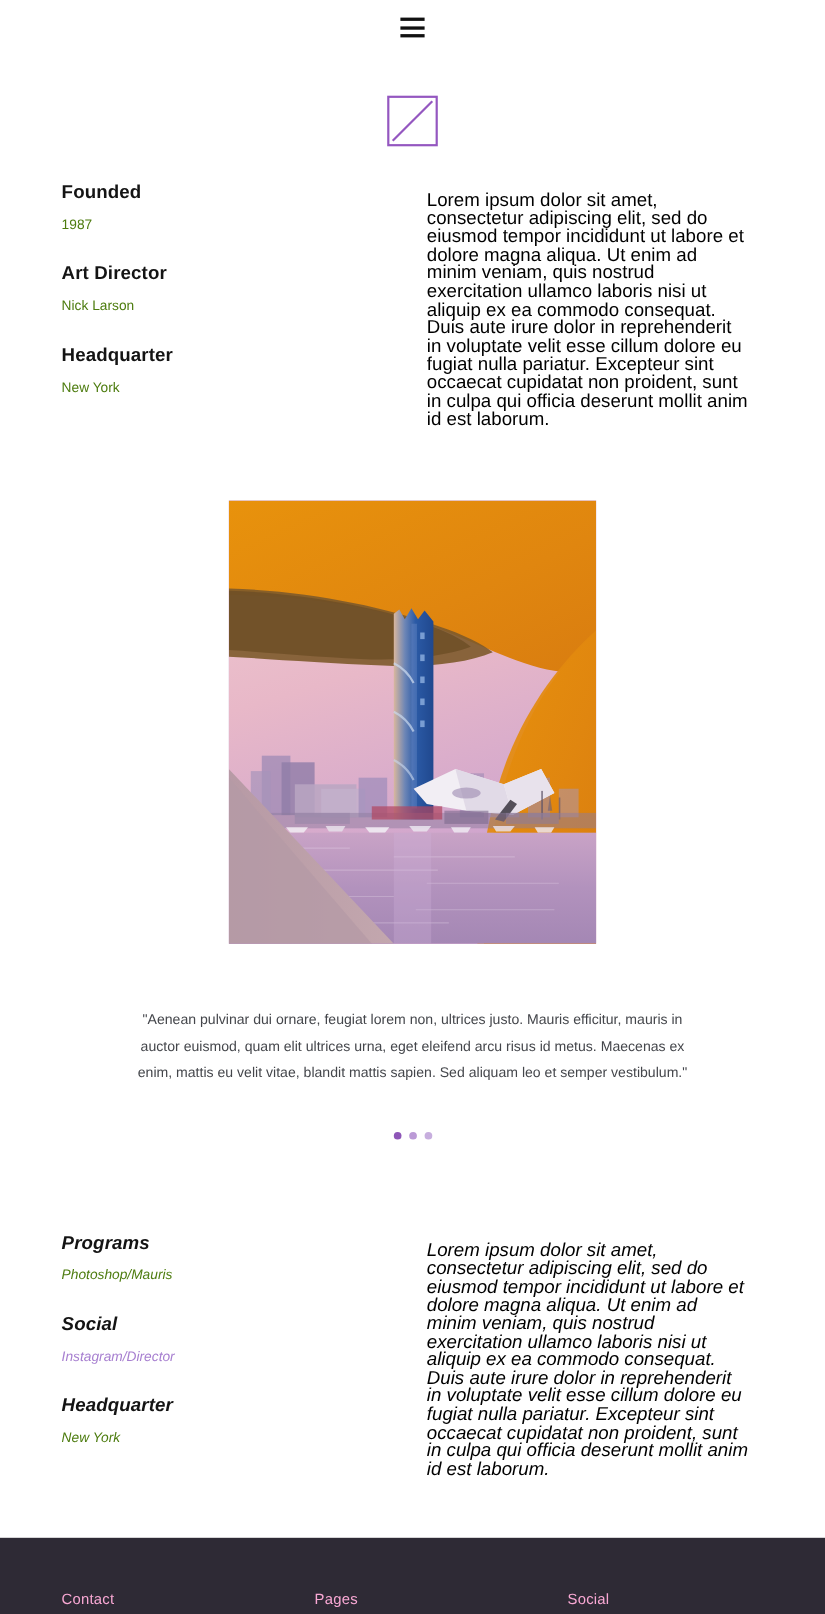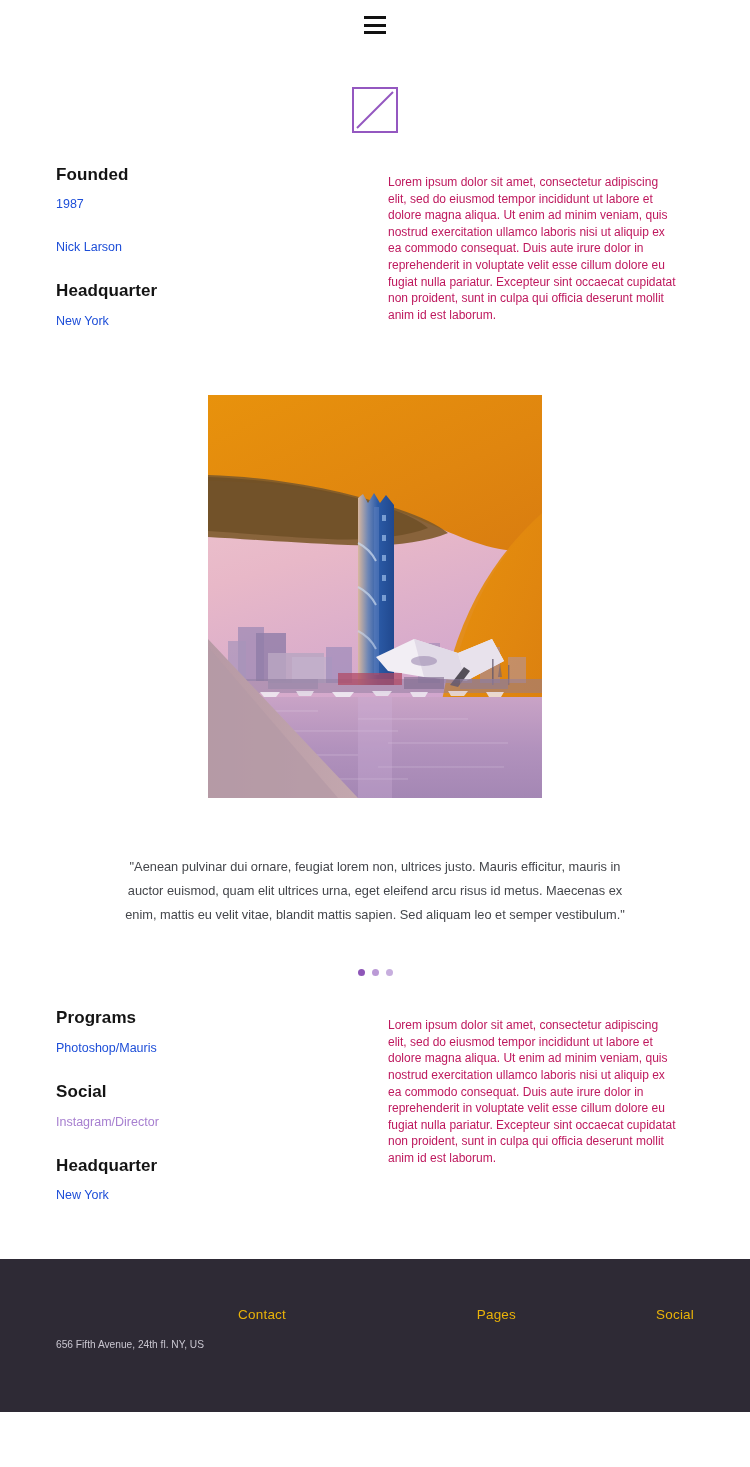--- a/index.html
+++ b/index.html
@@ -77,31 +77,31 @@
 
   .blk-title {
     font-size: 17px;
     font-weight: bold;
     color: #141414;
     letter-spacing: 0.1px;
     line-height: 1.2;
   }
   .blk-value {
     font-size: 12.5px;
-    color: #1d4ed8;
+    color: #4d7c0f;
     margin-top: 11px;
     line-height: 1.4;
   }
   .blk + .blk { margin-top: 25px; }
   .blk-value.link { color: #a77fd0; }
 
   .body-copy {
-    font-size: 12px;
+    font-size: 17px;
     line-height: 16.6px;
-    color: #be185d;
+    color: #000000;
   }
 
   
   .photo-wrap {
     display: flex;
     justify-content: center;
     margin-top: 65px;
   }
   .photo {
     width: 334px;
@@ -143,38 +143,37 @@
     width: 7px;
     height: 7px;
     border-radius: 50%;
     background: #c7aede;
     cursor: pointer;
   }
   .dot.active { background: #8e56b8; }
   .dot.mid { background: #bb9ad6; }
 
   
-  .info-section.second { margin-top: 32px; }
+  .info-section.second { margin-top: 84px; font-style: italic; }
 
   
   .footer {
     margin-top: 54px;
     background: #2e2a35;
     padding: 48px 56px 60px 56px;
     display: flex;
   }
   .fcol { flex: 1; }
   .fcol.contact { flex: 0 0 230px; }
   .fcol.pages { flex: 0 0 230px; }
   .f-title {
-    color: #eab308;
+    color: #f9a8d4;
     font-size: 13.5px;
     font-weight: normal;
     letter-spacing: 0.2px;
-    text-align: right;
   }
   .f-body {
     margin-top: 16px;
     color: #c9c6d0;
     font-size: 10.2px;
     line-height: 14.5px;
   }
   .f-line { display: block; }
 </style>
 </head>
@@ -198,20 +197,21 @@
     </div>
   </div>
 
   <div class="info-section">
     <div class="info-left">
       <div class="blk">
         <div class="blk-title">Founded</div>
         <div class="blk-value">1987</div>
       </div>
       <div class="blk">
+        <div class="blk-title">Art Director</div>
         <div class="blk-value">Nick Larson</div>
       </div>
       <div class="blk">
         <div class="blk-title">Headquarter</div>
         <div class="blk-value">New York</div>
       </div>
     </div>
     <div class="info-right">
       <p class="body-copy">Lorem ipsum dolor sit amet, consectetur adipiscing elit, sed do eiusmod tempor incididunt ut labore et dolore magna aliqua. Ut enim ad minim veniam, quis nostrud exercitation ullamco laboris nisi ut aliquip ex ea commodo consequat. Duis aute irure dolor in reprehenderit in voluptate velit esse cillum dolore eu fugiat nulla pariatur. Excepteur sint occaecat cupidatat non proident, sunt in culpa qui officia deserunt mollit anim id est laborum.</p>
     </div>

